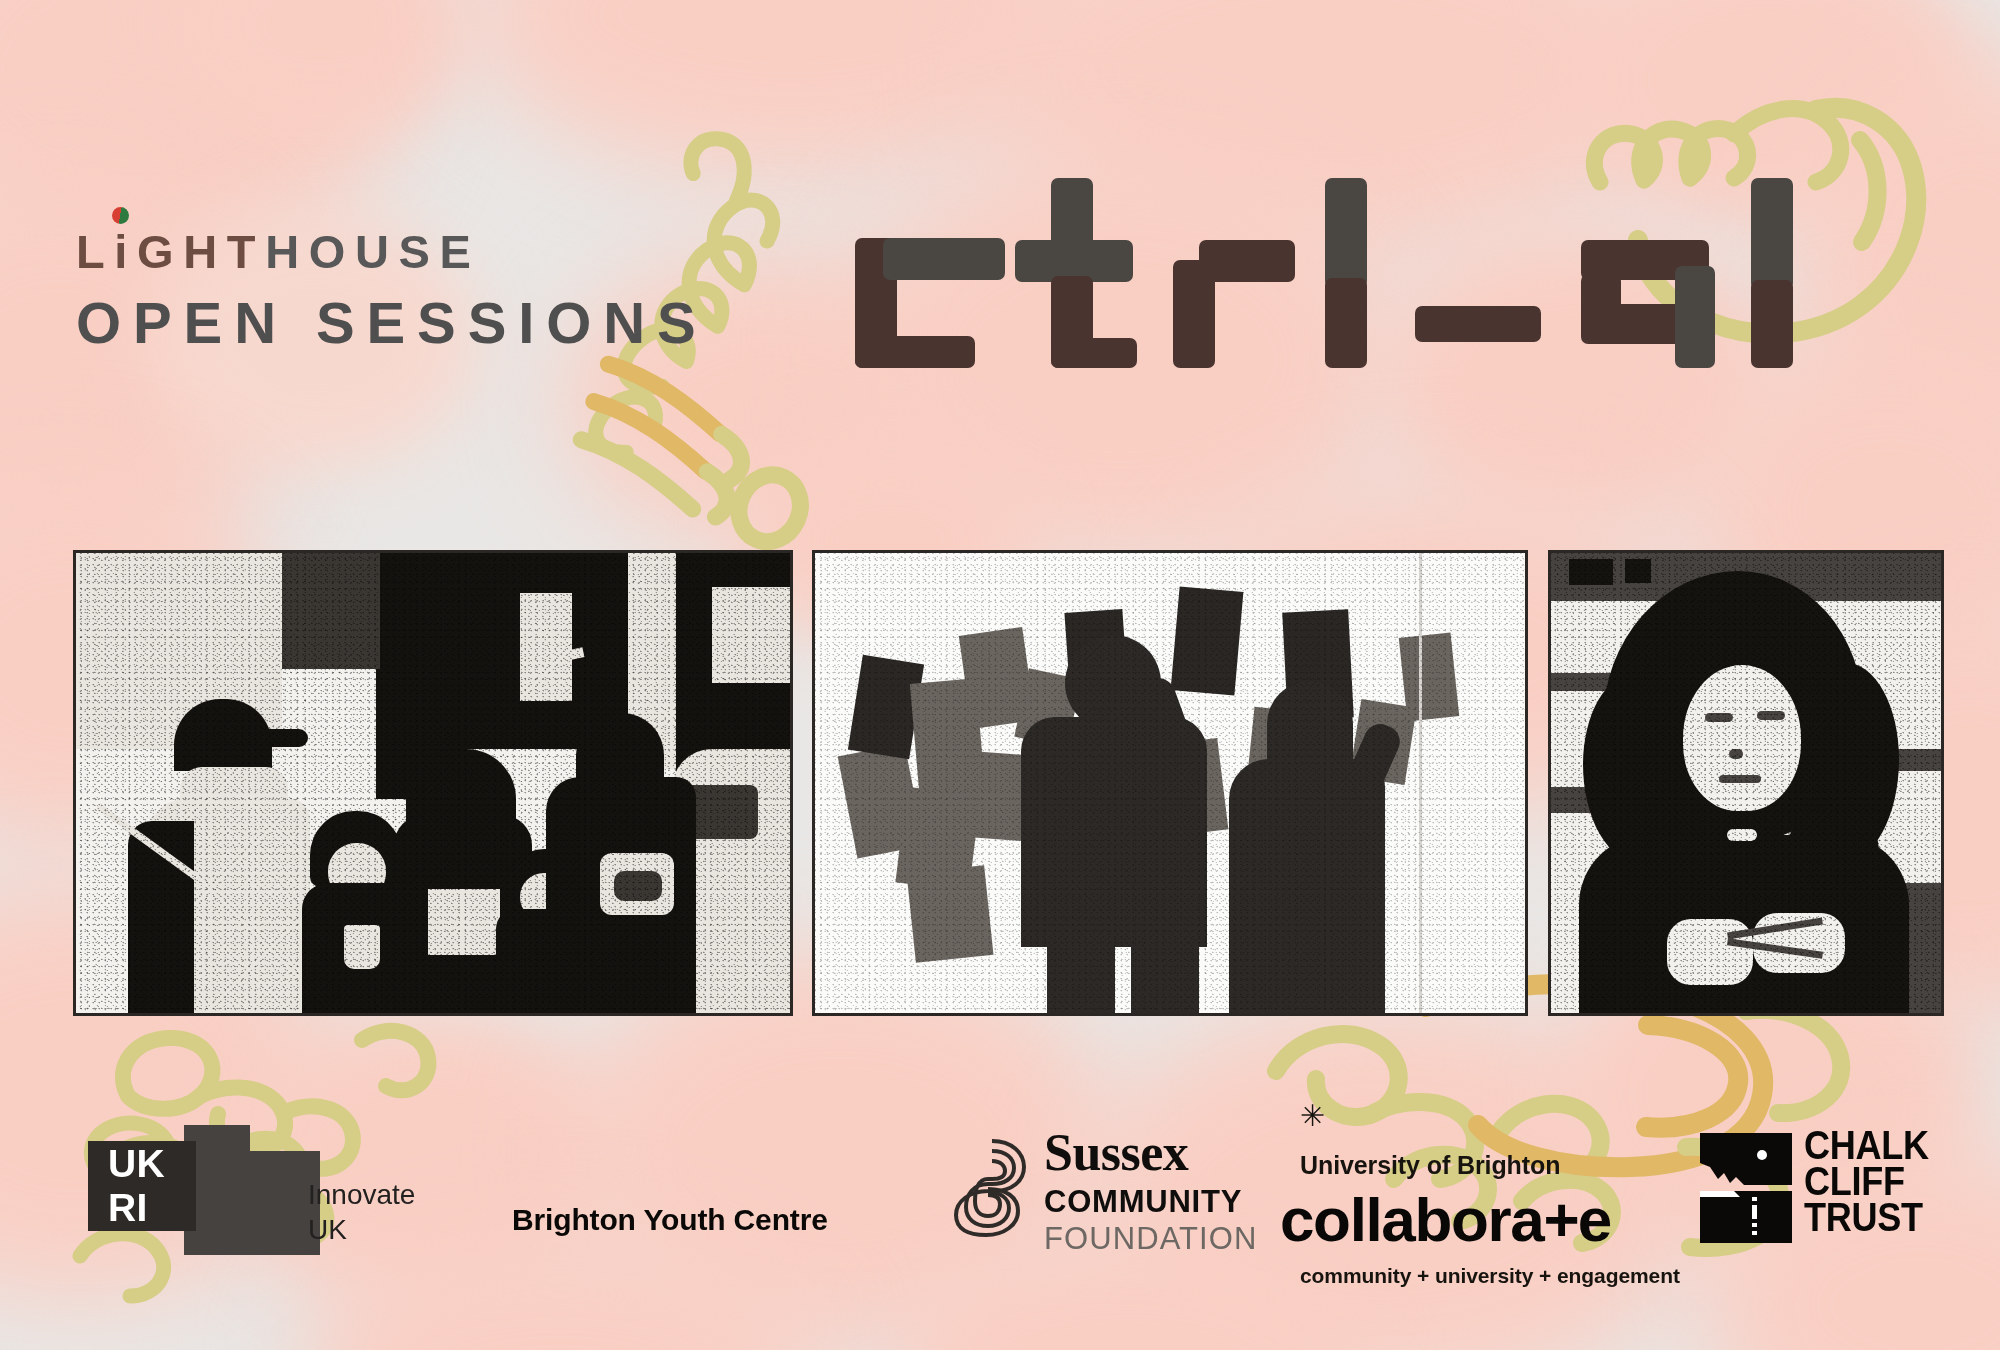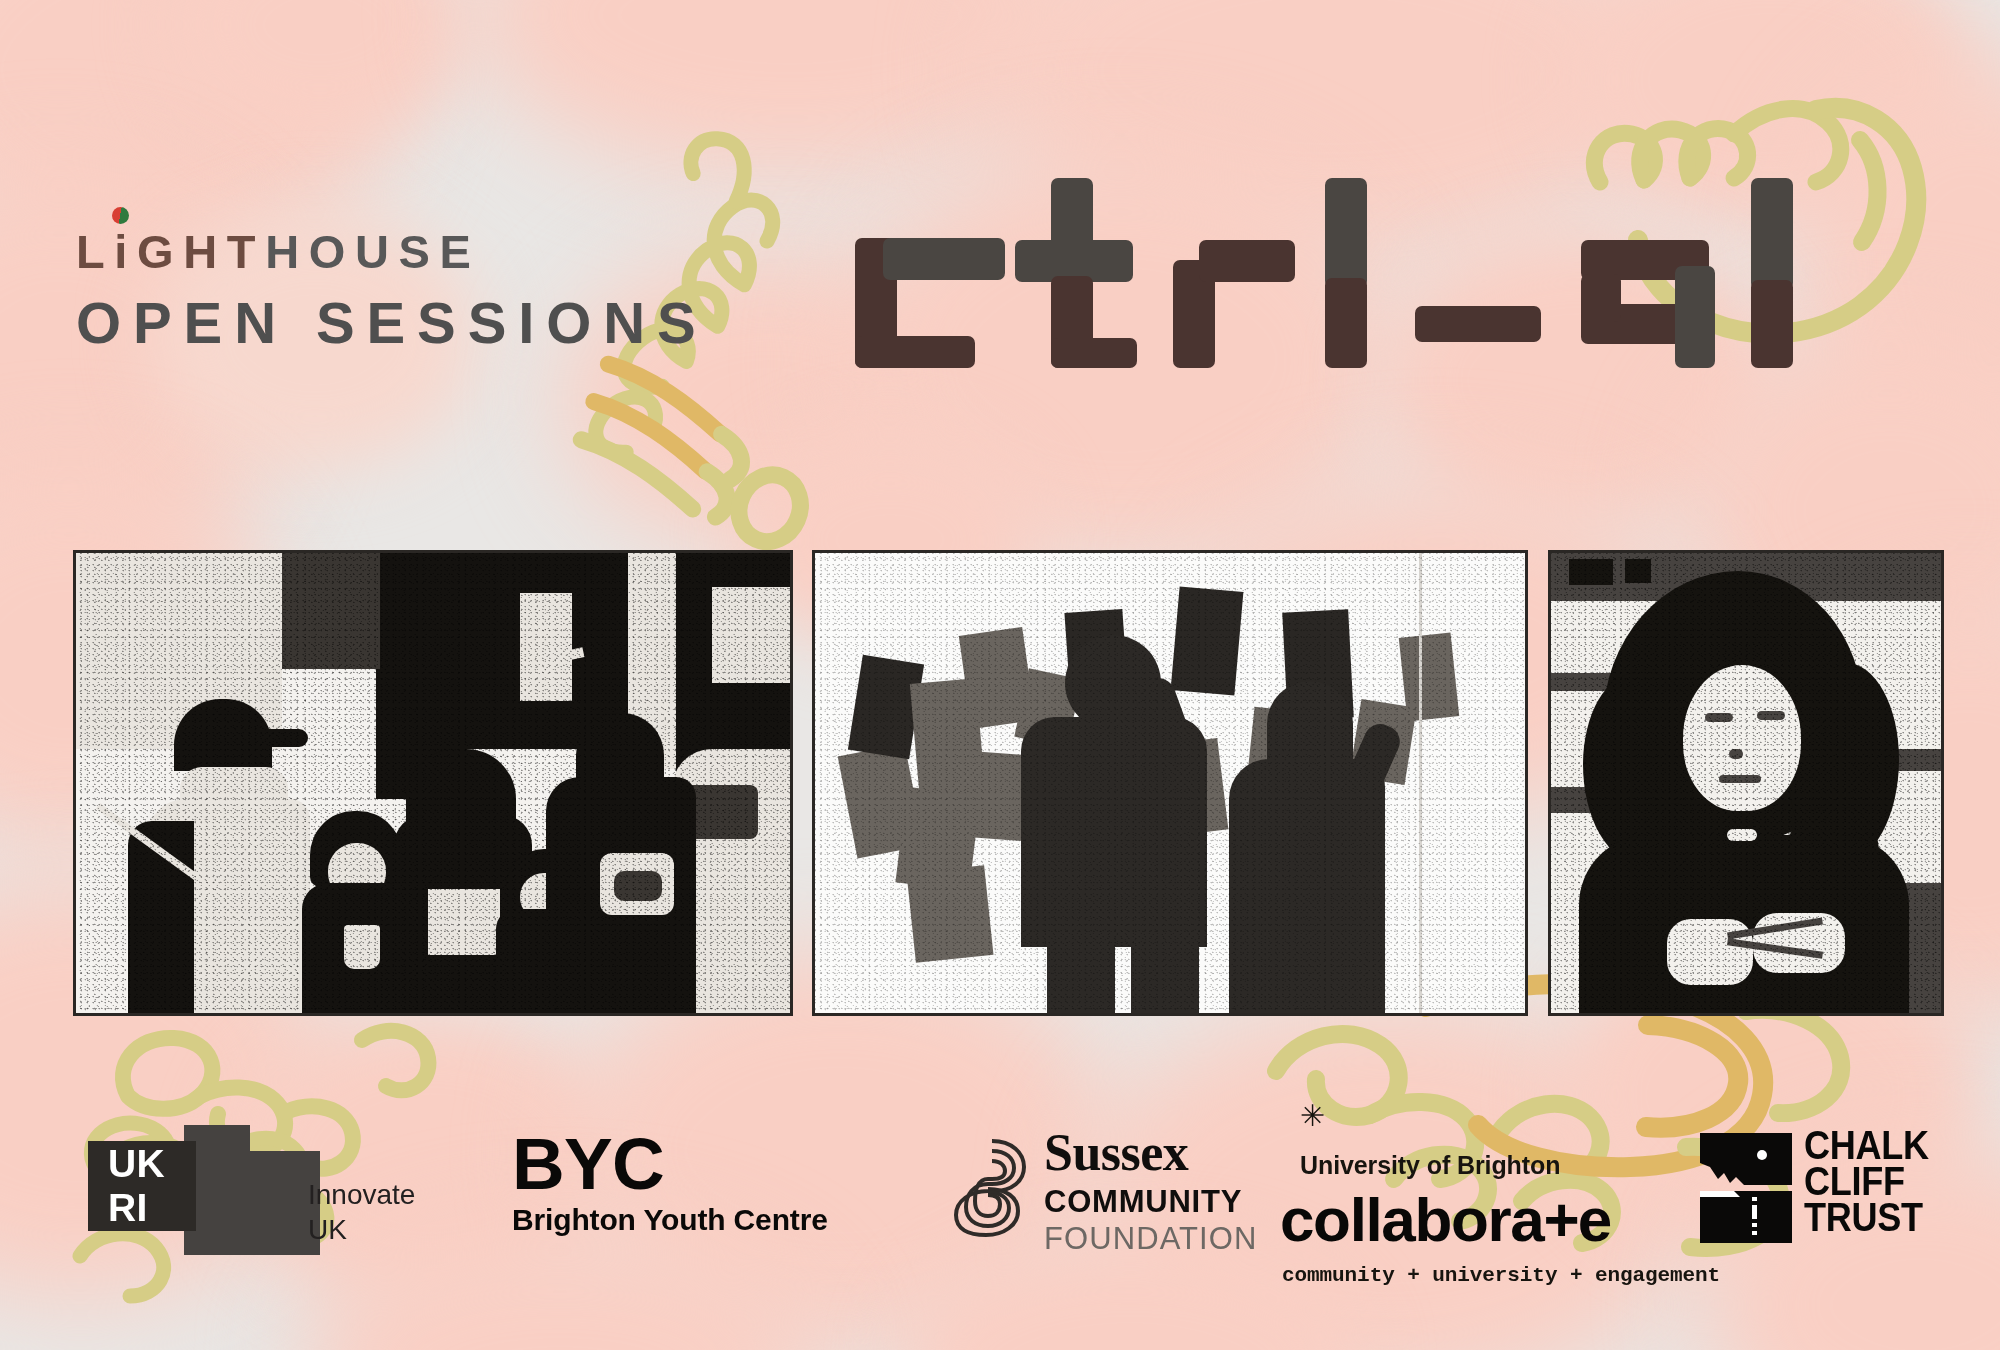--- a/index.html
+++ b/index.html
@@ -121,21 +121,21 @@
   #scf-l1{font-family:"Liberation Serif",serif;font-weight:700;font-size:52px;color:#100e0d;line-height:1;letter-spacing:-.01em;}
   #scf-l2{font-size:31px;font-weight:700;color:#100e0d;letter-spacing:.025em;line-height:1;margin-top:7px;}
   #scf-l3{font-size:31px;font-weight:400;color:#6d6864;letter-spacing:.035em;line-height:1;margin-top:6px;}
 
   
   #logo-collab{left:1280px;width:340px;}
   #ub-star{position:absolute;left:20px;top:-4px;color:#17140f;font-size:30px;line-height:1;}
   #ub-name{position:absolute;left:20px;top:48px;color:#17140f;font-size:25px;font-weight:700;letter-spacing:-.004em;line-height:1;}
   #collab-word{position:absolute;left:0;top:84px;color:#090807;font-size:62px;font-weight:700;letter-spacing:-.022em;line-height:1;white-space:nowrap;}
   #collab-word .plus{letter-spacing:-.03em;}
-  #collab-tag{position:absolute;left:2px;top:160px;color:#17140f;font-size:21px;font-weight:600;letter-spacing:-.004em;line-height:1;white-space:nowrap;font-family:Liberation Mono, monospace;}
+  #collab-tag{position:absolute;left:20px;top:160px;color:#17140f;font-size:21px;font-weight:600;letter-spacing:-.004em;line-height:1;white-space:nowrap;}
 
   
   #logo-cct{left:1700px;width:250px;}
   #cct-mark{position:absolute;left:0;top:28px;width:92px;height:110px;}
   #cct-txt{position:absolute;left:104px;top:22px;color:#0a0908;
     font-size:41px;font-weight:700;line-height:36px;letter-spacing:-.008em;}
   #cct-txt div{transform:scaleX(.88);transform-origin:left center;}
 </style>
 </head>
 <body>
@@ -451,21 +451,20 @@
         <div>UK</div>
         <div>RI</div>
       </div>
     <div id="innovate-txt">
       <div>Innovate</div>
       <div>UK</div>
     </div>
   </div>
 
   <div class="funder" id="logo-byc">
-    <div id="byc-big">BYC</div>
     <div id="byc-sub">Brighton Youth Centre</div>
   </div>
 
   <div class="funder" id="logo-scf">
     <div id="scf-mark">
       <svg width="82" height="104" viewBox="0 0 82 104">
         <g fill="none" stroke="#2f2b28" stroke-width="4">
           <path d="M44 6 C64 6 76 18 76 32 C76 46 64 56 46 56 L40 56 C22 56 8 66 8 80 C8 94 20 100 38 100 C56 100 70 90 70 76 C70 62 58 54 40 54"></path>
           <path d="M44 16 C58 16 66 23 66 33 C66 43 57 49 44 49 L40 49 C25 49 18 60 18 72 C18 84 27 91 40 91 C53 91 61 83 61 73 C61 63 52 57 40 57"></path>
           <path d="M44 26 C53 26 57 31 57 36 C57 42 52 44 44 44 L40 44 C30 44 27 55 27 66 C27 76 32 81 40 81 C48 81 52 76 52 69 C52 62 47 60 40 60"></path>

